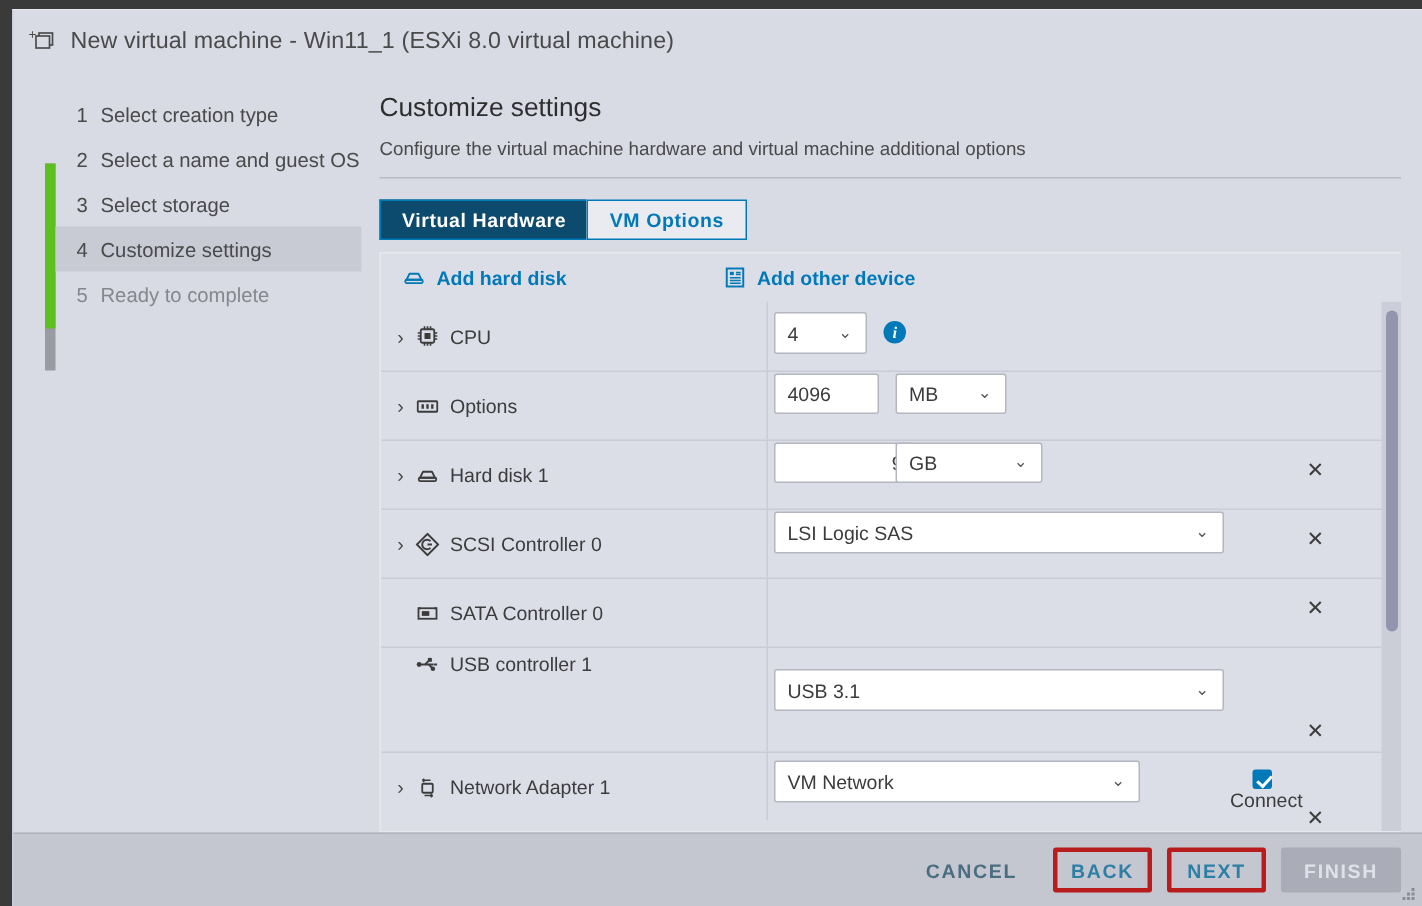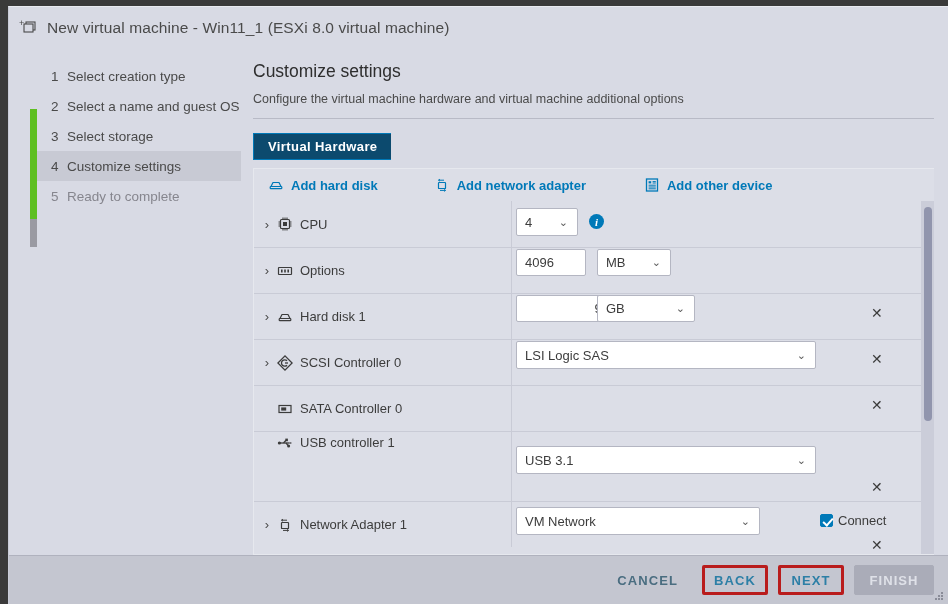--- a/index.html
+++ b/index.html
@@ -259,20 +259,21 @@
     line-height: 1;
   }
 
   .connect-wrap {
     position: absolute;
     display: flex;
     align-items: center;
     font-size: 13px;
     color: #3c3c3c;
     white-space: nowrap;
+    flex-direction: column;
   }
   .cb {
     width: 13px; height: 13px;
     background: #0079b8;
     border: 1px solid #0079b8;
     border-radius: 2px;
     margin-right: 5px;
     position: relative;
     cursor: pointer;
     flex: 0 0 13px;
@@ -405,44 +406,35 @@
           </div>
         </div>
     </div>
 
     <div id="content">
       <div id="page-title">Customize settings</div>
       <div id="page-sub">Configure the virtual machine hardware and virtual machine additional options</div>
 
       <div id="tabs">
           <div class="tab active">Virtual Hardware</div>
+          <div class="tab inactive">VM Options</div>
         </div>
 
       <div id="table-card">
         <div id="toolbar">
             <div class="tb-action">
               <span class="ic">
                 <svg width="16" height="16" viewBox="0 0 16 16">
                   <path d="M3 9.5 L5 5.5 H11 L13 9.5 Z" fill="none" stroke="#0079b8" stroke-width="1.2" stroke-linejoin="round"></path>
                   <rect x="2.2" y="9.5" width="11.6" height="2.2" rx="0.8" fill="none" stroke="#0079b8" stroke-width="1.2"></rect>
                 </svg>
               </span>
               <span>Add hard disk</span>
             </div>
             <div class="sp1"></div>
-            <div class="tb-action">
-              <span class="ic">
-                <svg width="16" height="16" viewBox="0 0 16 16">
-                  <rect x="4.5" y="5.5" width="7" height="6" rx="0.6" fill="none" stroke="#0079b8" stroke-width="1.2"></rect>
-                  <path d="M4.5 3.2 H10 M4.5 3.2 l1.4 -1 M4.5 3.2 l1.4 1" fill="none" stroke="#0079b8" stroke-width="1"></path>
-                  <path d="M11.5 13.4 H6 M11.5 13.4 l-1.4 -1 M11.5 13.4 l-1.4 1" fill="none" stroke="#0079b8" stroke-width="1"></path>
-                </svg>
-              </span>
-              <span>Add network adapter</span>
-            </div>
             <div class="sp2"></div>
             <div class="tb-action">
               <span class="ic">
                 <svg width="16" height="16" viewBox="0 0 16 16">
                   <rect x="2.5" y="2" width="11" height="12" fill="none" stroke="#0079b8" stroke-width="1.3"></rect>
                   <rect x="4.6" y="4.2" width="2.6" height="2.2" fill="#0079b8"></rect>
                   <path d="M8.6 4.6h3.2M8.6 6h3.2M4.6 8.2h7.2M4.6 10h7.2M4.6 11.8h7.2" stroke="#0079b8" stroke-width="1"></path>
                 </svg>
               </span>
               <span>Add other device</span>

